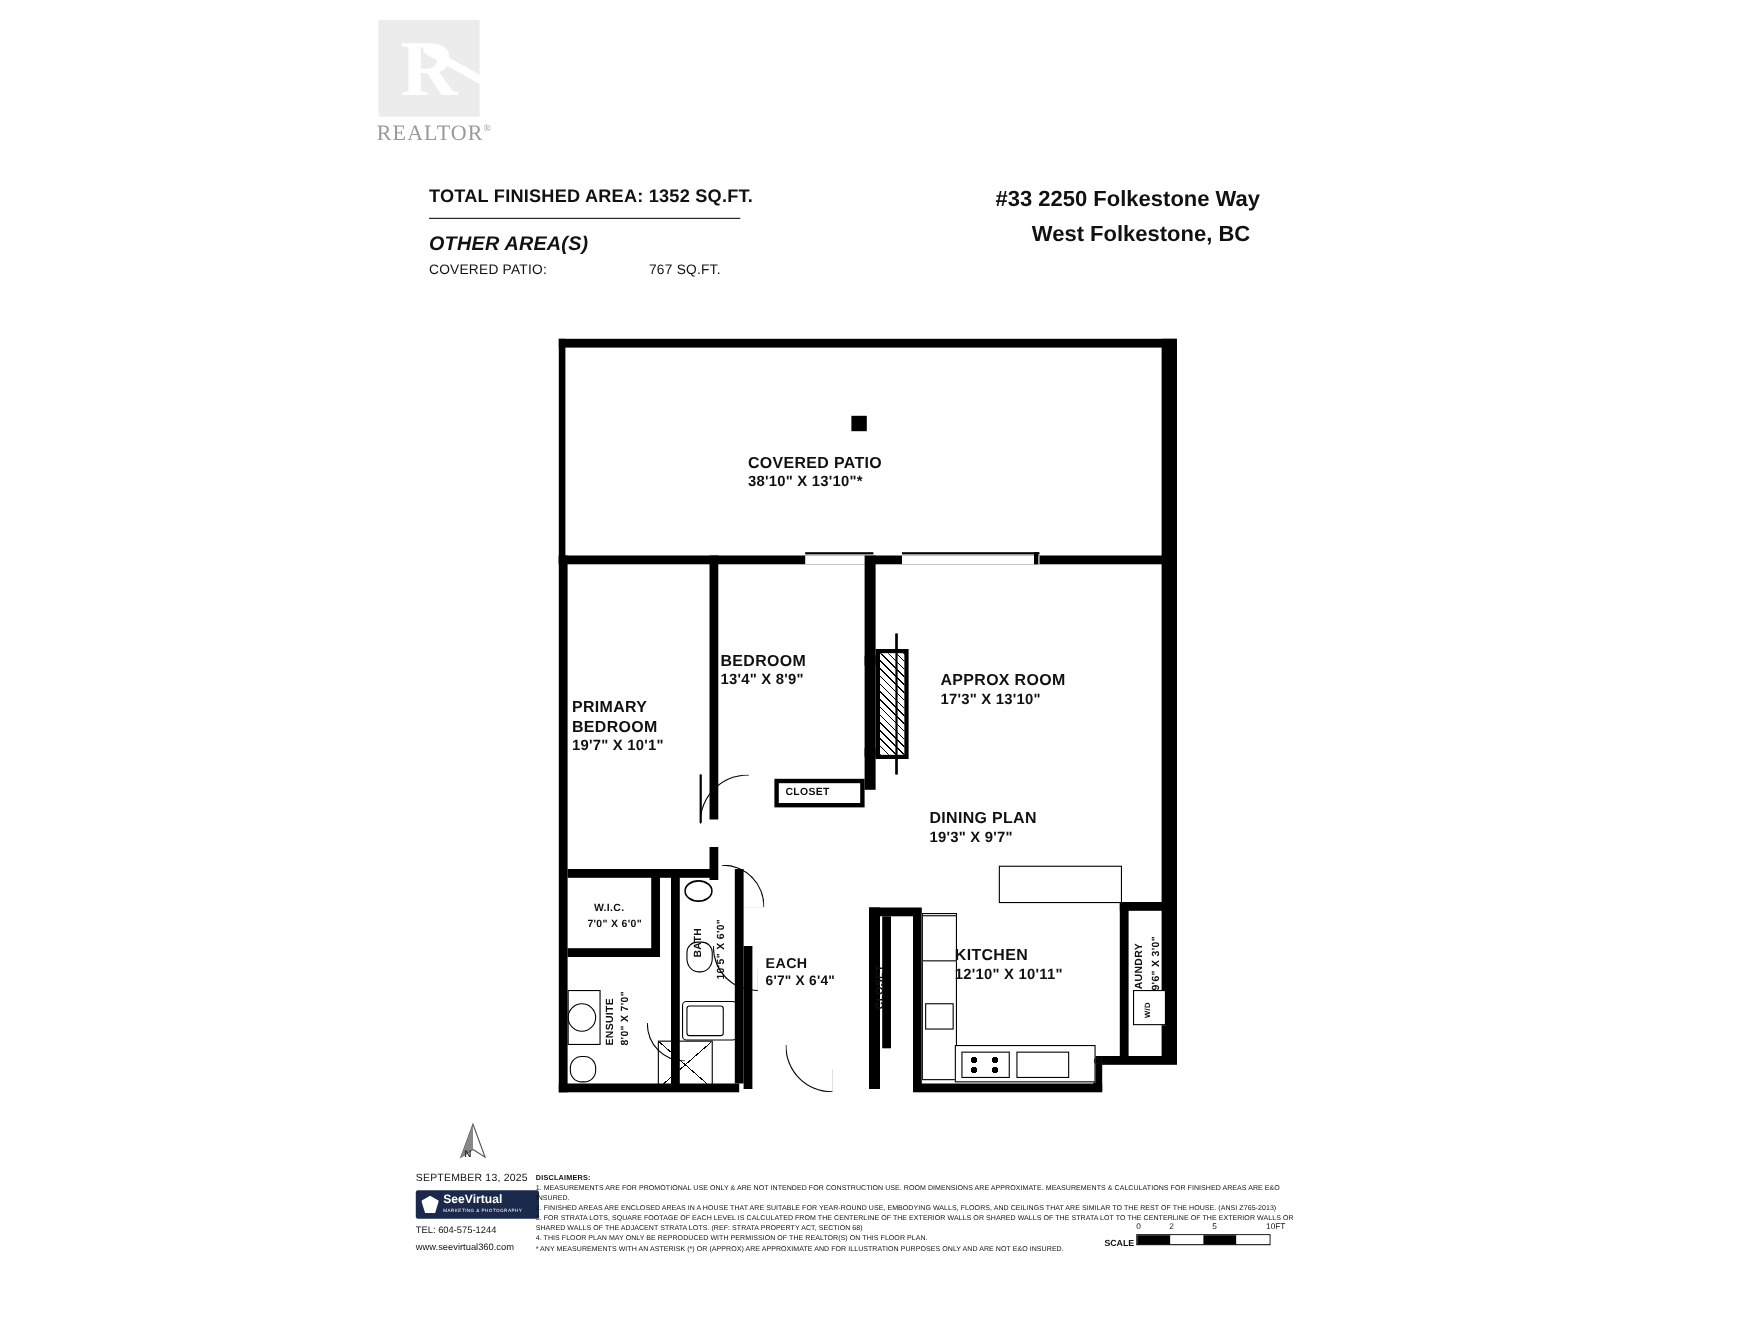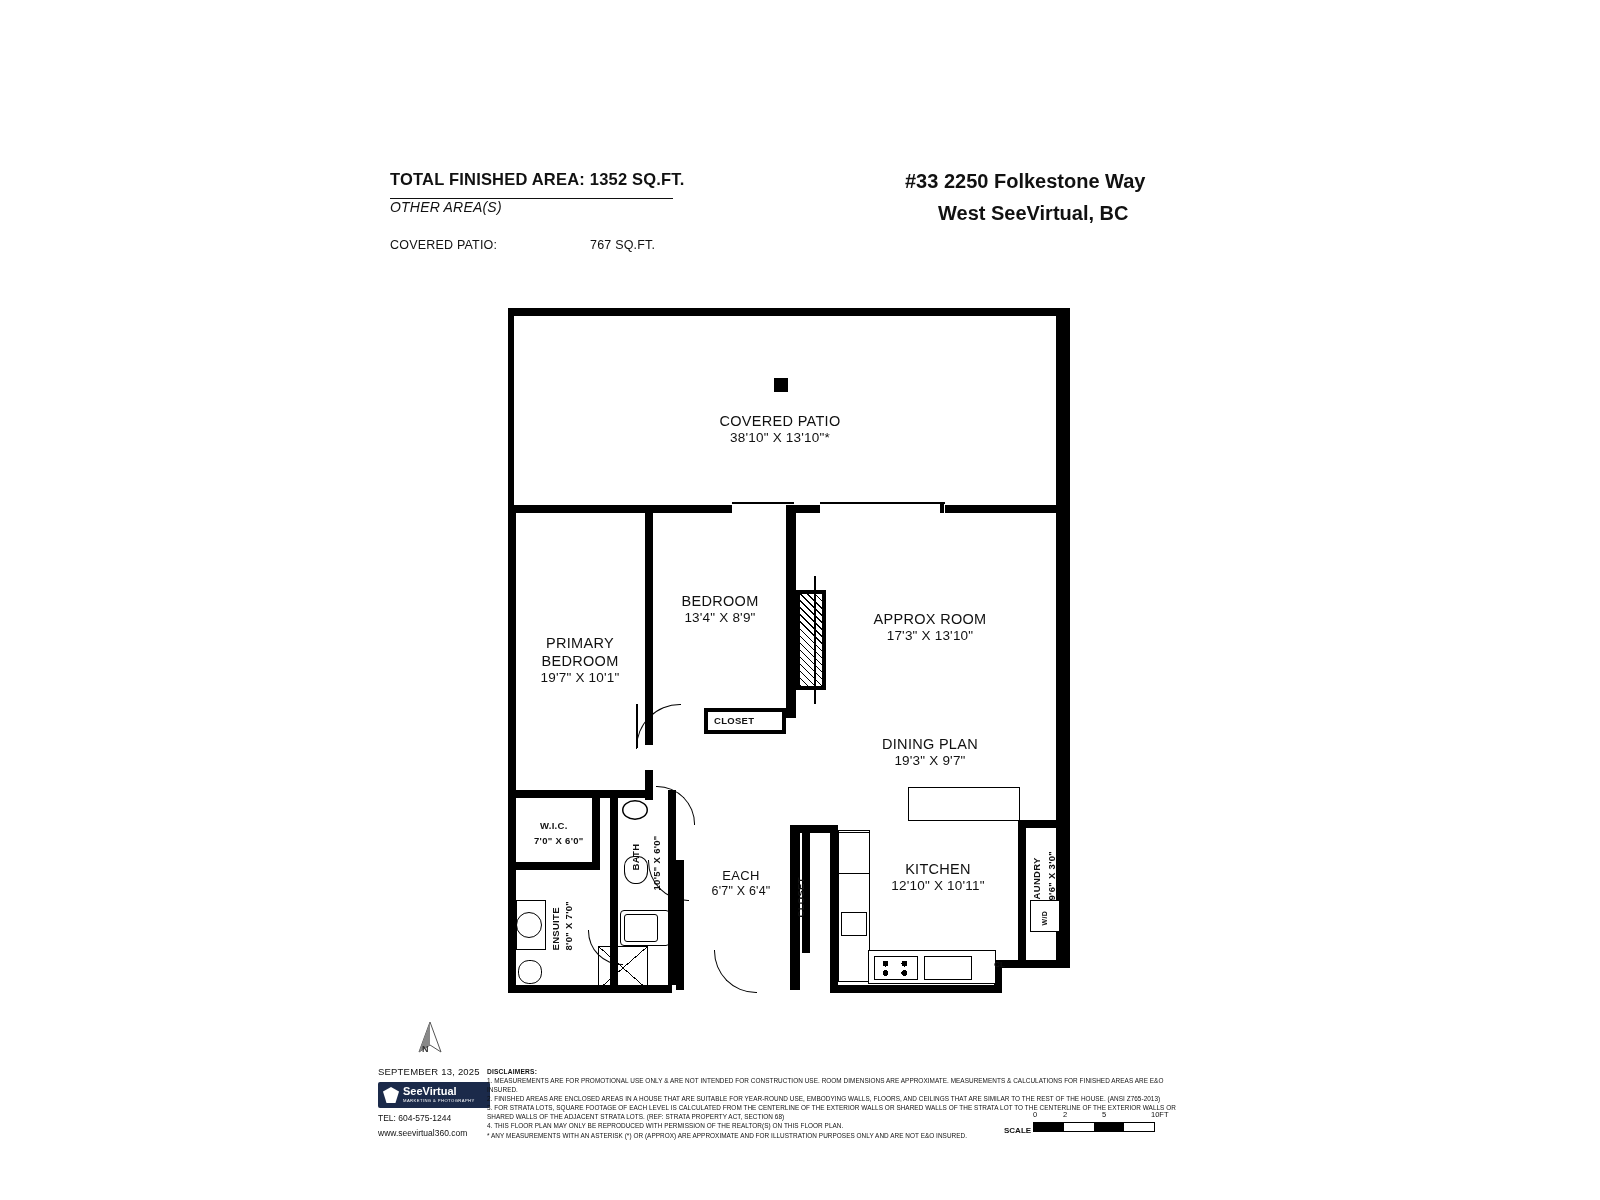--- a/index.html
+++ b/index.html
@@ -18,34 +18,34 @@
           font-family:"Liberation Serif", serif;font-size:72px;color:#ffffff;font-weight:700;}
   .logo-slash{position:absolute;left:46px;top:8px;width:58px;height:72px;
           background:linear-gradient(29deg,transparent 0 48%,#ffffff 48% 56%,transparent 56% 100%);}
   .logo-text{position:absolute;left:0;top:92px;width:112px;text-align:center;
           font-family:"Liberation Serif", serif;font-size:20px;letter-spacing:1px;color:#9a9a9a;}
   .logo-text sup{font-size:9px;}
 
   
   .area-title{position:absolute;left:390px;top:170px;font-size:16.5px;font-weight:700;letter-spacing:.2px;}
   .area-rule{position:absolute;left:390px;top:198px;width:283px;height:1px;background:#111;}
-  .other-label{position:absolute;left:390px;top:199px;font-size:14px;font-style:italic;font-weight:400;letter-spacing:.2px;}
+  .other-label{position:absolute;left:390px;top:211px;font-size:18px;font-style:italic;font-weight:700;letter-spacing:.2px;}
   .patio-label{position:absolute;left:390px;top:238px;font-size:12.5px;letter-spacing:.2px;}
   .patio-value{position:absolute;left:590px;top:238px;font-size:12.5px;letter-spacing:.2px;}
 
   .addr1{position:absolute;left:905px;top:170px;font-size:20px;font-weight:700;text-align:center;}
   .addr2{position:absolute;left:938px;top:202px;font-size:20px;font-weight:700;}
 
   
   .plan{position:absolute;left:500px;top:300px;width:580px;height:710px;}
   .w{position:absolute;background:#000;}      
   .thin{position:absolute;background:#000;}   
   .white{position:absolute;background:#fff;}
 
-  .rlabel{position:absolute;text-align:center;font-weight:400;line-height:1.25;}
+  .rlabel{position:absolute;font-weight:700;line-height:1.25;}
   .rname{font-size:14.5px;letter-spacing:.3px;}
   .rdim{font-size:13.5px;letter-spacing:.2px;}
   .small{font-size:9.5px;font-weight:700;letter-spacing:.3px;}
   .vert{transform:rotate(-90deg);transform-origin:center center;white-space:nowrap;}
 
   
   .compass{position:absolute;left:408px;top:1018px;width:44px;height:44px;}
   .compass .n{position:absolute;left:14px;top:26px;font-size:9px;font-weight:700;color:#333;}
 
   
@@ -67,29 +67,35 @@
   .scale-nums{position:absolute;left:28px;top:-2px;width:146px;height:10px;font-size:7.5px;}
   .scale-nums span{position:absolute;top:0;}
   .scale-bar{position:absolute;left:28px;top:10px;width:120px;height:8px;border:1px solid #000;display:flex;}
   .scale-bar i{display:block;height:100%;}
 </style>
 </head>
 <body>
 
 <div class="page">
 
+  <div class="logo">
+    <div class="logo-box"></div>
+    <div class="logo-r">R</div>
+    <div class="logo-slash"></div>
+    <div class="logo-text"><span>REALTOR</span><sup>®</sup></div>
+  </div>
 
   <div class="area-title">TOTAL FINISHED AREA:  1352 SQ.FT.</div>
   <div class="area-rule"></div>
   <div class="other-label">OTHER AREA(S)</div>
   <div class="patio-label">COVERED PATIO:</div>
   <div class="patio-value">767  SQ.FT.</div>
 
   <div class="addr1">#33 2250 Folkestone Way</div>
-  <div class="addr2">West SeeVirtual, BC</div>
+  <div class="addr2">West Folkestone, BC</div>
 
   <div class="plan">
 
     <div class="w" style="left:8px;top:8px;width:562px;height:8px;"></div>
     <div class="w" style="left:8px;top:8px;width:6px;height:205px;"></div>
     <div class="w" style="left:556px;top:8px;width:14px;height:205px;"></div>
 
     <div class="w" style="left:8px;top:205px;width:562px;height:8px;"></div>
 
     <div class="white" style="left:232px;top:205px;width:62px;height:8px;"></div>

